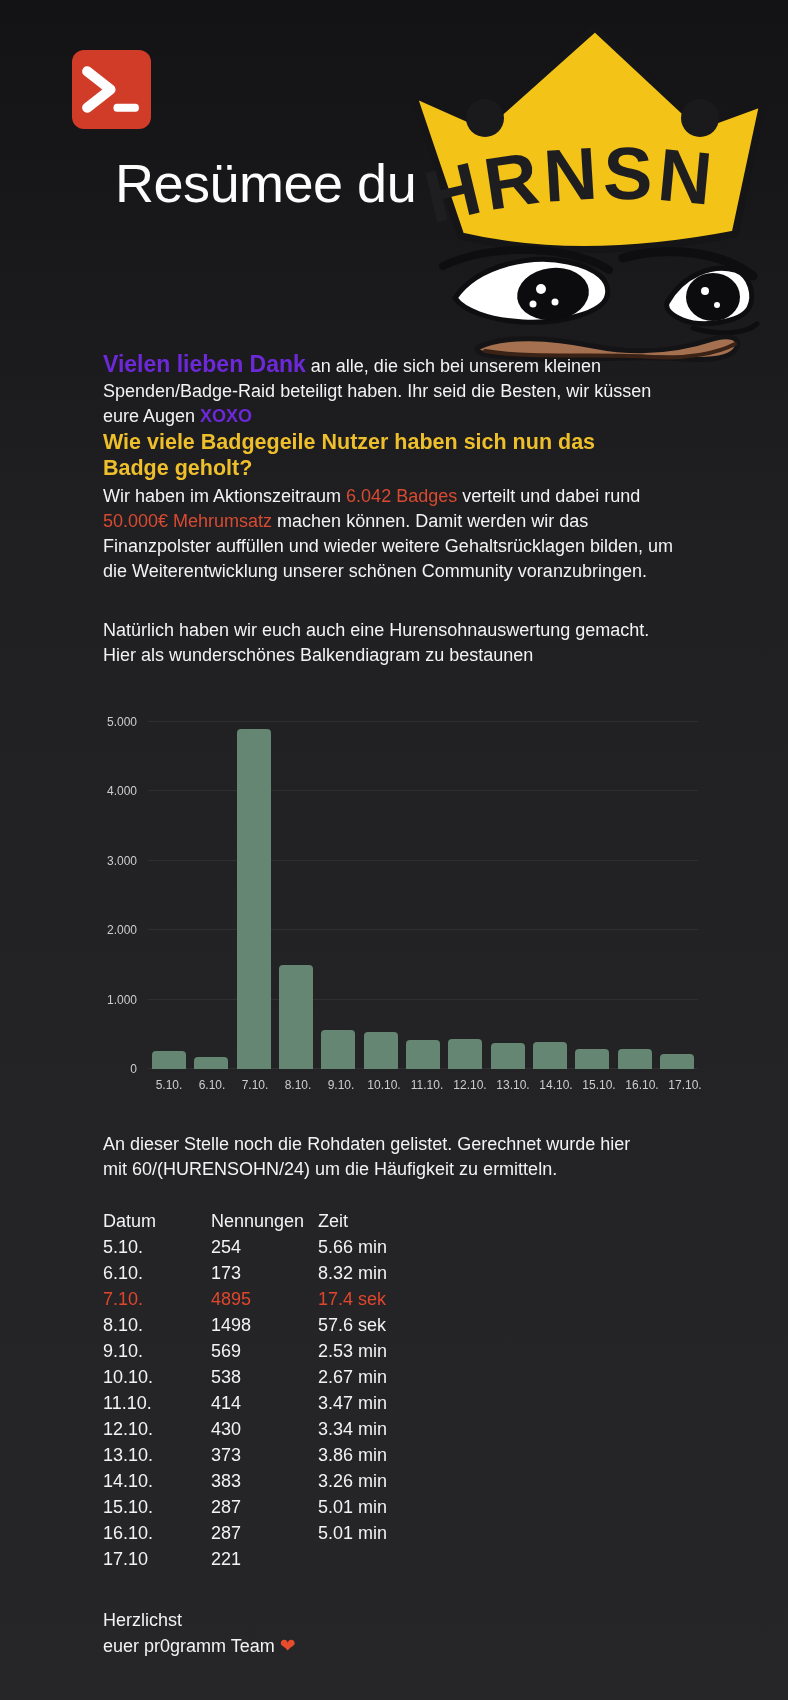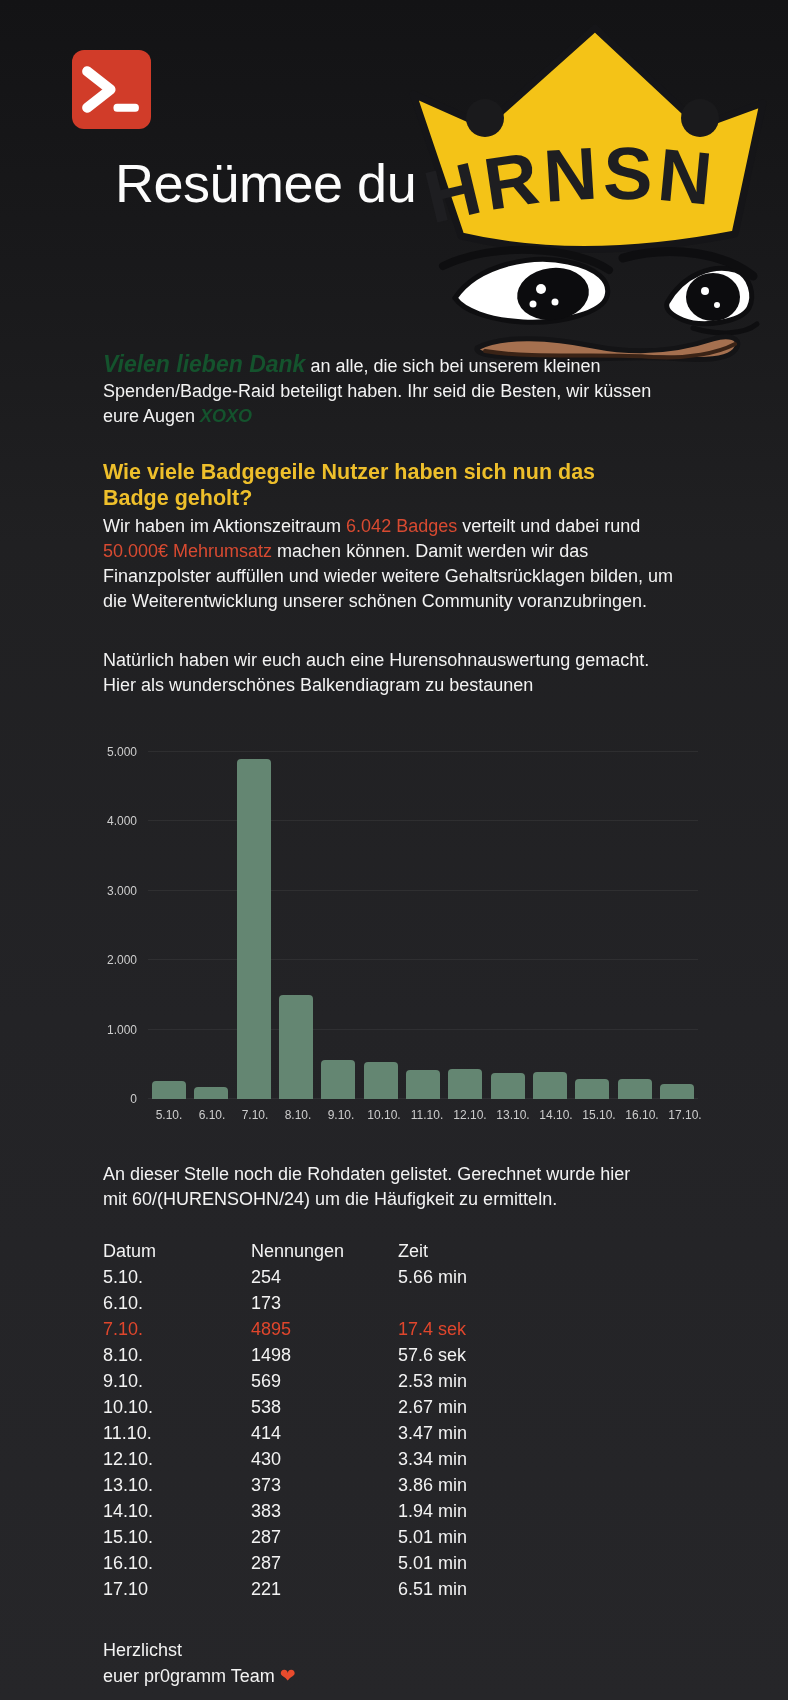--- a/index.html
+++ b/index.html
@@ -10,43 +10,43 @@
     color:#f3f3f3;
   }
   .app-icon { position:absolute; left:72px; top:50px; width:79px; height:79px;
     background:#d13c29; border-radius:12px; }
   .page-title { position:absolute; left:115px; top:152px; font-size:54px;
     font-weight:400; color:#fcfcfc; letter-spacing:-0.5px; white-space:nowrap; }
   .hero-art { position:absolute; left:383px; top:8px; width:405px; height:372px; }
   .content { position:absolute; left:103px; top:352px; width:572px; }
   p { margin:0; font-size:18px; line-height:25px; }
   .lead { font-size:23px; font-weight:700; }
-  .pink { color:#14532d; font-weight:700;font-style:italic; }
-  .section-heading { margin-top:30px; font-size:21.5px; line-height:26px;
+  .pink { color:#6d28d9; font-weight:700; }
+  .section-heading { font-size:21.5px; line-height:26px;
     font-weight:700; color:#eebf2b; max-width:545px; }
   .body-p { margin-top:3px; }
   .body-p2 { margin-top:34px; }
   .hl { color:#d84a31; }
   
   .chart { margin-top:54px; width:597px; }
   .plot-wrap { position:relative; height:347px; margin-left:45px; width:550px; }
   .grid { position:absolute; left:0; right:0; height:1px; background:rgba(255,255,255,0.06); }
   .y-tick { position:absolute; right:calc(100% + 11px); font-size:12px; color:#cdcdcd;
     transform:translateY(50%); white-space:nowrap; }
   .bars { position:absolute; left:0; right:0; top:0; bottom:0; display:flex;
     align-items:flex-end; justify-content:space-between; padding:0 4px; }
   .bar-slot { width:34px; height:100%; display:flex; align-items:flex-end; }
   .bar { width:100%; border-radius:4px 4px 0 0; }
   .x-labels { display:flex; justify-content:space-between; margin-left:45px;
     width:550px; padding:0 4px; margin-top:9px; }
   .x-label { width:34px; text-align:center; font-size:12px; color:#cdcdcd; white-space:nowrap; }
   
   .rohdaten { margin-top:40px; }
   .data-table { margin-top:26px; font-size:18px; }
-  .t-row { display:flex; line-height:26px;gap:40px; }
+  .t-row { display:flex; line-height:26px; }
   .c1 { width:108px; } .c2 { width:107px; } .c3 { flex:1; }
   .hl-row { color:#e0462c; }
   .footer { margin-top:36px; font-size:18px; line-height:25px; }
   .heart { color:#e94b2d; font-size:19px; }
 </style>
 </head>
 <body>
 
 <div class="app-icon">
   <svg width="79" height="79" viewBox="0 0 78 78">
@@ -184,20 +184,21 @@
         <div class="c3">Zeit</div>
       </div>
       <div class="t-row">
         <div class="c1">5.10.</div>
         <div class="c2">254</div>
         <div class="c3">5.66 min</div>
       </div>
       <div class="t-row">
         <div class="c1">6.10.</div>
         <div class="c2">173</div>
+        <div class="c3">8.32 min</div>
       </div>
       <div class="t-row hl-row">
         <div class="c1">7.10.</div>
         <div class="c2">4895</div>
         <div class="c3">17.4 sek</div>
       </div>
       <div class="t-row">
         <div class="c1">8.10.</div>
         <div class="c2">1498</div>
         <div class="c3">57.6 sek</div>
@@ -223,36 +224,35 @@
         <div class="c3">3.34 min</div>
       </div>
       <div class="t-row">
         <div class="c1">13.10.</div>
         <div class="c2">373</div>
         <div class="c3">3.86 min</div>
       </div>
       <div class="t-row">
         <div class="c1">14.10.</div>
         <div class="c2">383</div>
-        <div class="c3">1.94 min</div>
+        <div class="c3">3.26 min</div>
       </div>
       <div class="t-row">
         <div class="c1">15.10.</div>
         <div class="c2">287</div>
         <div class="c3">5.01 min</div>
       </div>
       <div class="t-row">
         <div class="c1">16.10.</div>
         <div class="c2">287</div>
         <div class="c3">5.01 min</div>
       </div>
       <div class="t-row">
         <div class="c1">17.10</div>
         <div class="c2">221</div>
-        <div class="c3">6.51 min</div>
       </div>
     </div>
 
   <div class="footer">
     <span>Herzlichst</span><br>
     <span>euer pr0gramm Team</span>
     <span class="heart">❤</span>
   </div>
 
 </div>

